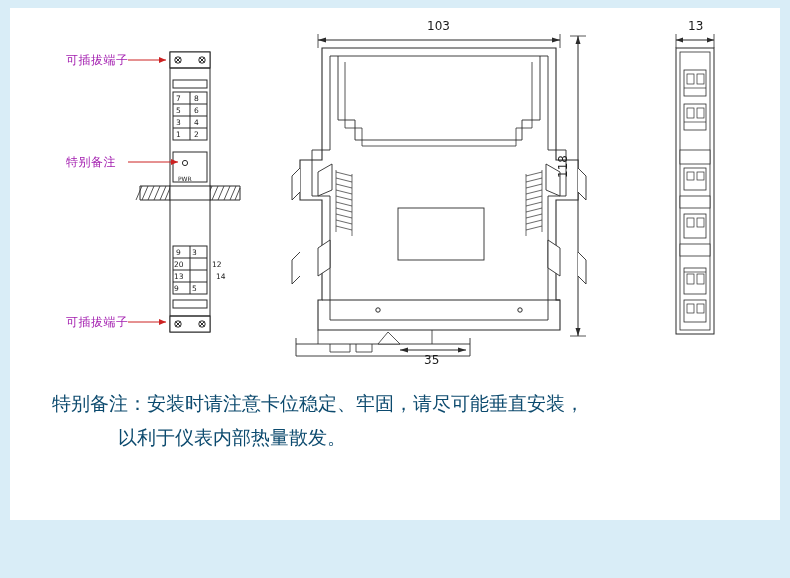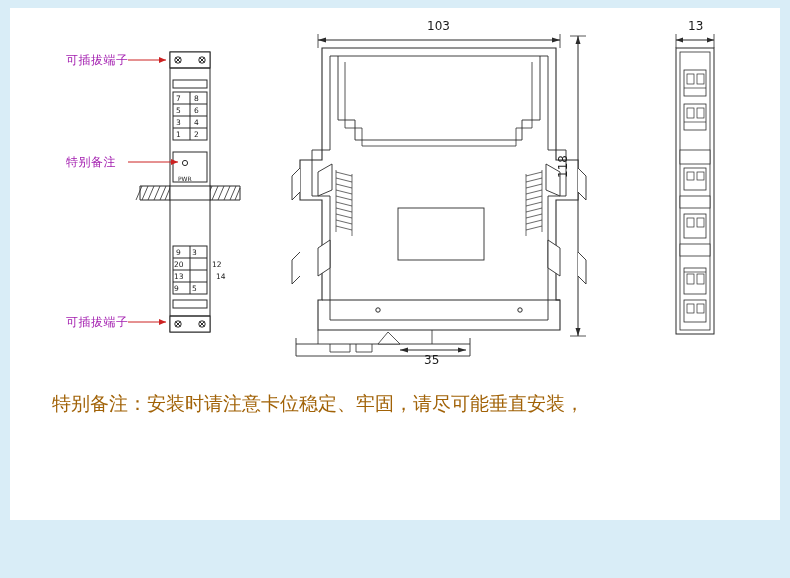--- a/index.html
+++ b/index.html
@@ -72,21 +72,21 @@
     font-size: 6px;
     color: #1a1a1a;
   }
   .note {
     position: absolute;
     left: 52px;
     top: 386px;
     width: 700px;
     font-size: 19px;
     line-height: 34px;
-    color: #a16207;
+    color: #0c4a6e;
     font-family: "DejaVu Sans", "Liberation Sans", sans-serif;
   }
   .note-line2 {
     margin-left: 66px;
     display: block;
   }
   svg { display: block; }
 </style>
 </head>
 <body>
@@ -275,15 +275,16 @@
   <div class="label term-num" style="left:174px; top:284px;">9</div>
   <div class="label term-num" style="left:192px; top:284px;">5</div>
 
   <div class="label dim-num" style="left:427px; top:19px;">103</div>
   <div class="label dim-num" style="left:556px; top:178px; transform: rotate(-90deg); transform-origin: left top;">118</div>
   <div class="label dim-num" style="left:424px; top:353px;">35</div>
   <div class="label dim-num" style="left:688px; top:19px;">13</div>
 
   <div class="note">
     <span>特别备注：安装时请注意卡位稳定、牢固，请尽可能垂直安装，</span>
+    <span class="note-line2">以利于仪表内部热量散发。</span>
   </div>
 
 </div>
 
 </body></html>

